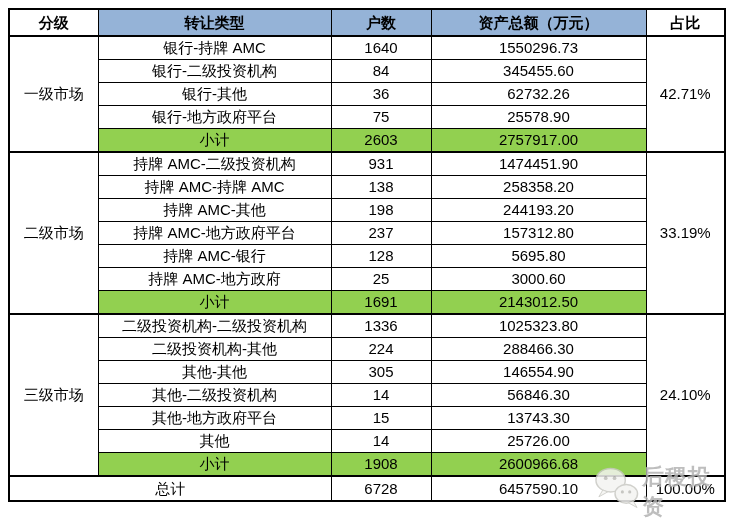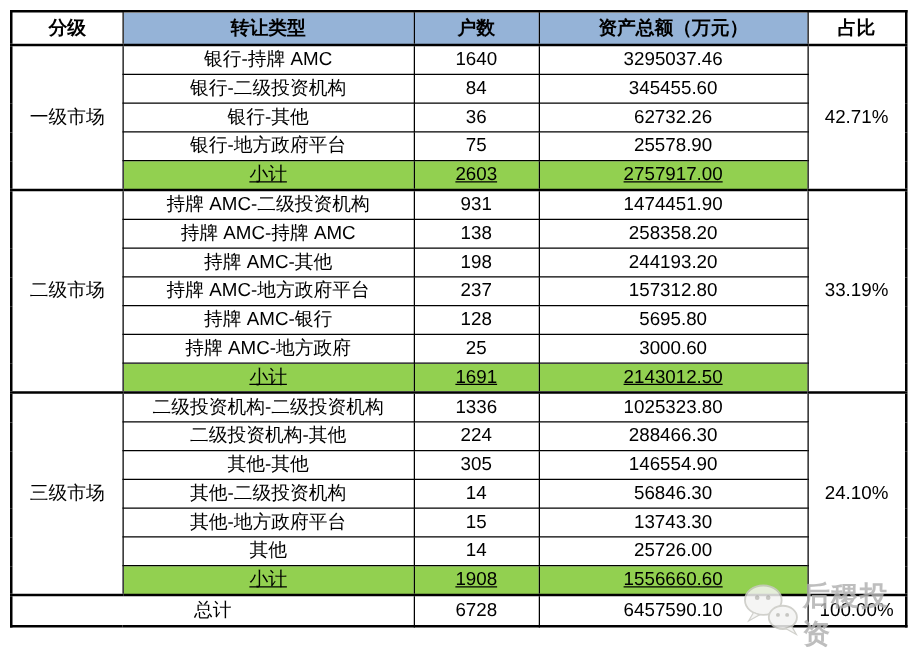--- a/index.html
+++ b/index.html
@@ -35,21 +35,20 @@
     height: 25px;
     line-height: 25px;
     font-weight: bold;
     border-bottom-width: 2px;
     font-size: 15px;
   }
   .grid th.blue { background: var(--header-fill, #95B3D7); }
   .grid tr.subtotal td {
     background: var(--subtotal-fill, #92D050);
     border-bottom-width: 2px;
-    text-decoration: underline;
   }
   .grid td.level, .grid td.share { border-bottom-width: 2px; }
   .grid tr.total td { border-top-width: 2px; height: 23px; line-height: 23px; margin-top: 12px; }
   .watermark {
     position: absolute;
     left: 594px;
     top: 454px;
     display: flex;
     align-items: center;
     opacity: 0.85;
@@ -85,21 +84,21 @@
         <th class="blue">户数</th>
         <th class="blue">资产总额（万元）</th>
         <th>占比</th>
       </tr>
     </thead>
     <tbody>
         <tr>
           <td class="level" rowspan="5">一级市场</td>
           <td class="type">银行-持牌 AMC</td>
           <td class="num">1640</td>
-          <td class="num">3295037.46</td>
+          <td class="num">1550296.73</td>
           <td class="share" rowspan="5">42.71%</td>
         </tr>
         <tr>
           <td class="type">银行-二级投资机构</td>
           <td class="num">84</td>
           <td class="num">345455.60</td>
         </tr>
         <tr>
           <td class="type">银行-其他</td>
           <td class="num">36</td>
@@ -180,21 +179,21 @@
           <td class="num">13743.30</td>
         </tr>
         <tr>
           <td class="type">其他</td>
           <td class="num">14</td>
           <td class="num">25726.00</td>
         </tr>
         <tr class="subtotal">
           <td>小计</td>
           <td class="num">1908</td>
-          <td class="num">1556660.60</td>
+          <td class="num">2600966.68</td>
         </tr>
         <tr class="total">
           <td colspan="2">总计</td>
           <td class="num">6728</td>
           <td class="num">6457590.10</td>
           <td>100.00%</td>
         </tr>
       </tbody>
   </table>
 

